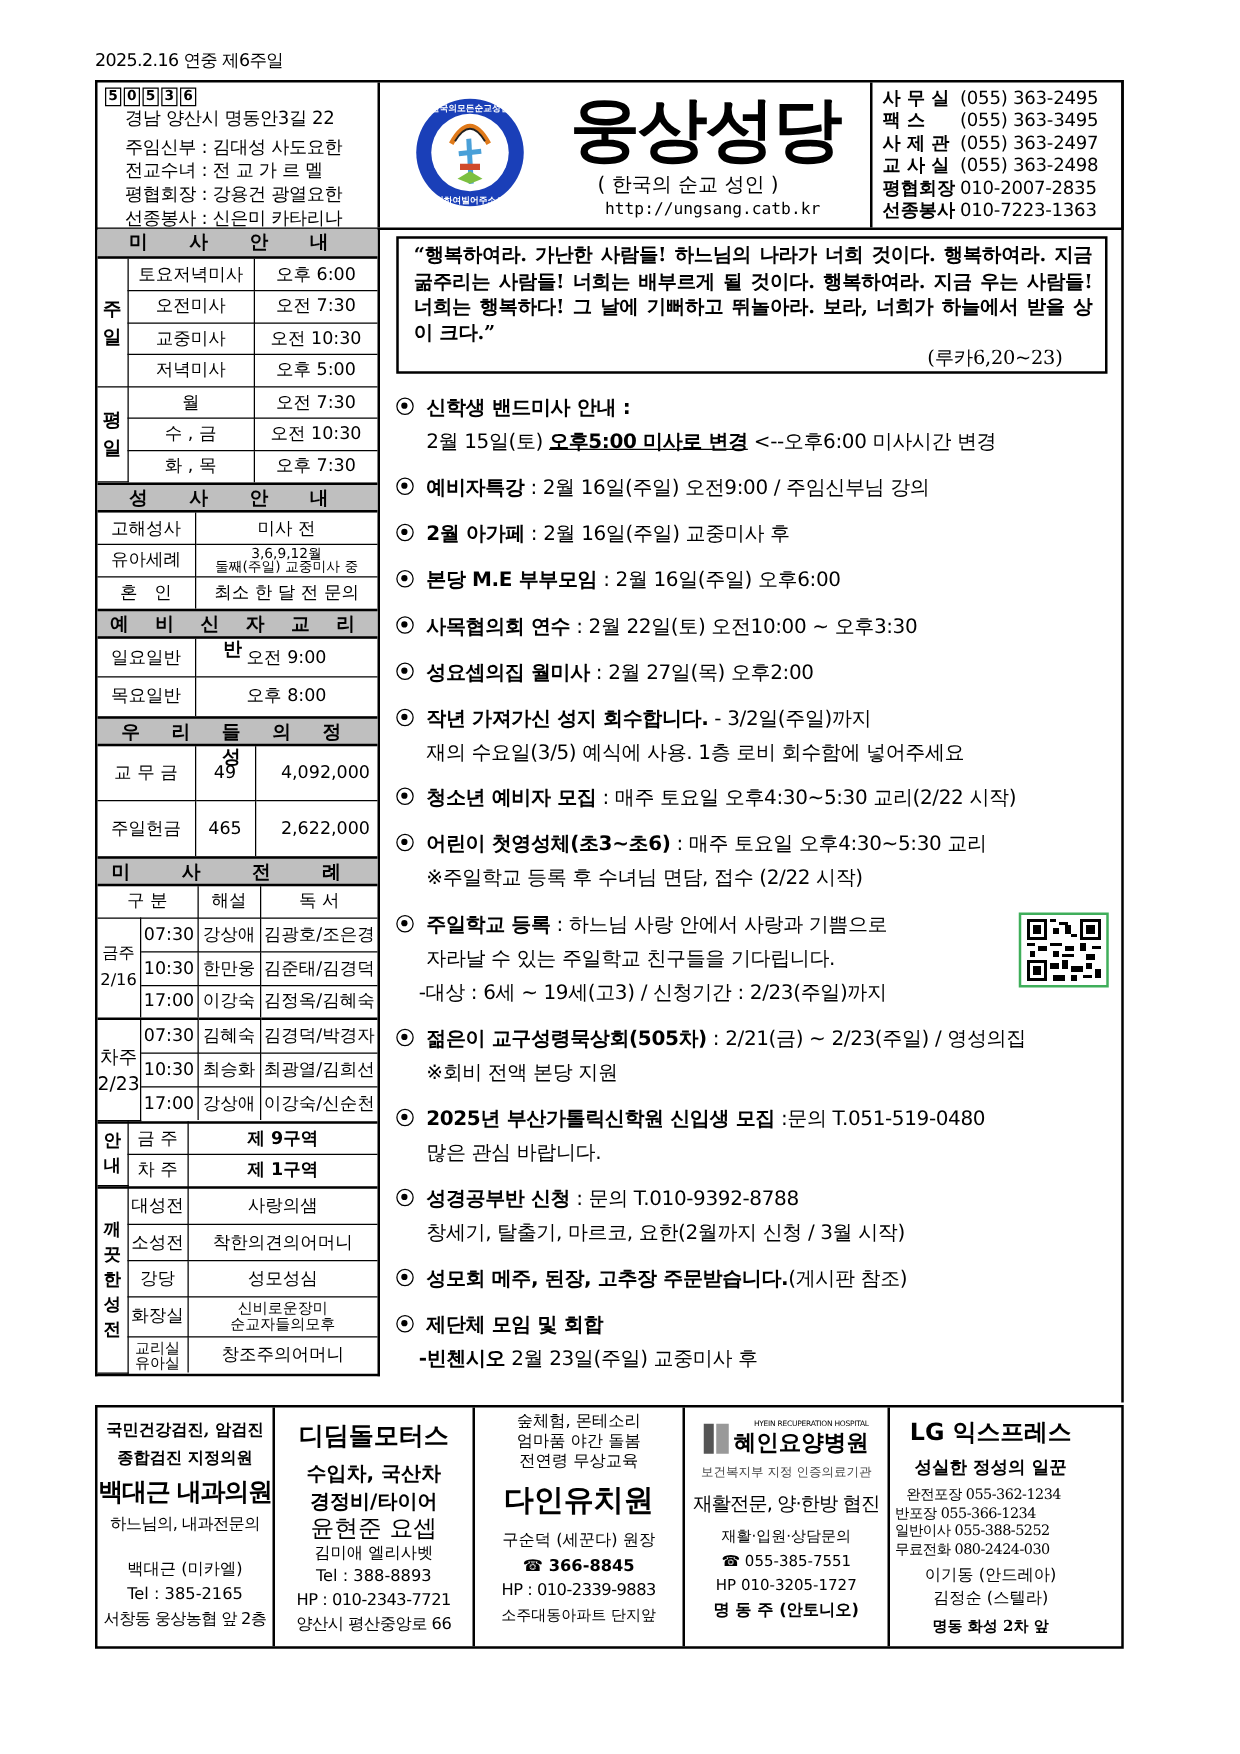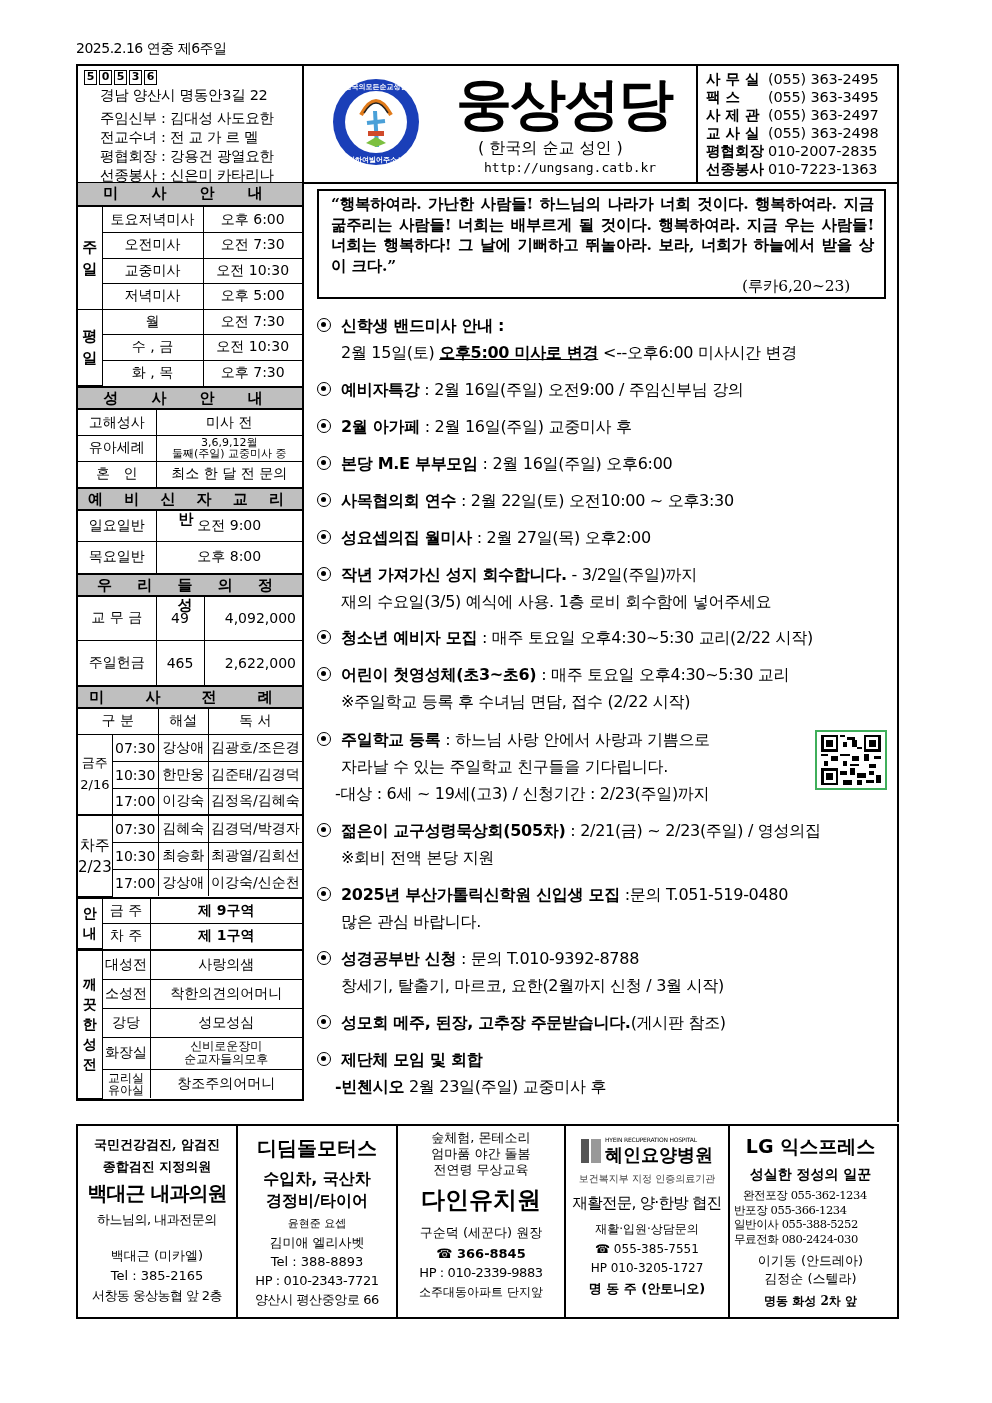--- a/index.html
+++ b/index.html
@@ -51,21 +51,21 @@
   .sub2 { padding-left: 18px; }
   .u { text-decoration: underline; font-weight: bold; }
 
   .qr { left: 815px; top: 730px; width: 72px; height: 60px; border: 2px solid #3fae5a; background: #fff; padding: 3px; }
   .rightbar { left: 897px; top: 64px; width: 2px; height: 1058px; background: #000; }
 
   
   .ads { left: 76px; top: 1124px; width: 823px; height: 195px; border: 2px solid #000; display: flex; }
   .ad { height: 100%; border-right: 2px solid #000; text-align: center; overflow: hidden; }
   .ad:last-child { border-right: none; }
-  .ad1 { width: 160px; padding-top: 8px; }
+  .ad1 { width: 142px; padding-top: 8px; }
   .ad2 { width: 160px; padding-top: 8px; }
   .ad3 { width: 168px; padding-top: 4px; }
   .ad4 { width: 164px; padding-top: 6px; }
   .ad5 { width: 161px; padding-top: 6px; }
   .ln { display: block; white-space: nowrap; }
 </style>
 </head>
 <body>
 
 <div class="abs topline">2025.2.16  연중 제6주일</div>
@@ -414,21 +414,21 @@
     <span class="ln" style="font-size:20px;font-weight:bold;line-height:30px;letter-spacing:-1px">백대근 내과의원</span>
     <span class="ln" style="font-size:13px;line-height:24px;letter-spacing:-0.5px">하느님의, 내과전문의</span>
     <span class="ln" style="font-size:13px;line-height:20px;margin-top:14px">백대근 (미카엘)</span>
     <span class="ln" style="font-size:13px;line-height:20px">Tel : 385-2165</span>
     <span class="ln" style="font-size:13px;line-height:20px;letter-spacing:-0.6px">서창동 웅상농협 앞 2층</span>
   </div>
   <div class="ad ad2">
     <span class="ln" style="font-size:20px;font-weight:bold;line-height:28px">디딤돌모터스</span>
     <span class="ln" style="font-size:16px;font-weight:bold;line-height:22px;margin-top:6px">수입차, 국산차</span>
     <span class="ln" style="font-size:16px;font-weight:bold;line-height:22px">경정비/타이어</span>
-    <span class="ln" style="font-size:11px;line-height:19px;margin-top:2px">윤현준 요셉</span>
+    <span class="ln" style="font-size:19px;line-height:19px;margin-top:2px">윤현준 요셉</span>
     <span class="ln" style="font-size:13px;line-height:19px">김미애 엘리사벳</span>
     <span class="ln" style="font-size:13px;line-height:19px">Tel : 388-8893</span>
     <span class="ln" style="font-size:13px;line-height:19px;letter-spacing:-0.4px">HP : 010-2343-7721</span>
     <span class="ln" style="font-size:13px;line-height:19px;letter-spacing:-0.4px">양산시 평산중앙로 66</span>
   </div>
   <div class="ad ad3">
     <span class="ln" style="font-size:13px;line-height:16px">숲체험, 몬테소리</span>
     <span class="ln" style="font-size:13px;line-height:16px">엄마품 야간 돌봄</span>
     <span class="ln" style="font-size:13px;line-height:16px">전연령 무상교육</span>
     <span class="ln" style="font-size:24px;font-weight:bold;line-height:44px">다인유치원</span>
@@ -436,21 +436,21 @@
     <span class="ln" style="font-size:13px;line-height:20px;font-weight:bold">☎ 366-8845</span>
     <span class="ln" style="font-size:13px;line-height:18px;letter-spacing:-0.4px">HP : 010-2339-9883</span>
     <span class="ln" style="font-size:12px;line-height:20px">소주대동아파트 단지앞</span>
   </div>
   <div class="ad ad4">
     <div style="display:flex;align-items:center;justify-content:center;gap:4px;height:38px">
       <span style="display:inline-flex;gap:2px">
           <span style="width:8px;height:24px;background:#555;display:inline-block"></span>
           <span style="width:10px;height:24px;background:#999;display:inline-block"></span>
         </span>
-      <div style="text-align:left">
+      <div style="text-align:right">
         <span class="ln" style="font-size:6px;line-height:8px;letter-spacing:-0.2px">HYEIN RECUPERATION HOSPITAL</span>
         <span class="ln" style="font-size:18px;font-weight:bold;line-height:22px">혜인요양병원</span>
       </div>
     </div>
     <span class="ln" style="font-size:10px;color:#444;line-height:18px">보건복지부 지정 인증의료기관</span>
     <span class="ln" style="font-size:15.5px;font-weight:normal;line-height:30px;letter-spacing:-0.8px">재활전문, 양·한방 협진</span>
     <span class="ln" style="font-size:12px;line-height:22px">재활·입원·상담문의</span>
     <span class="ln" style="font-size:12px;line-height:19px">☎ 055-385-7551</span>
     <span class="ln" style="font-size:12px;line-height:18px">HP 010-3205-1727</span>
     <span class="ln" style="font-size:13px;line-height:24px;font-weight:bold">명 동 주 (안토니오)</span>

